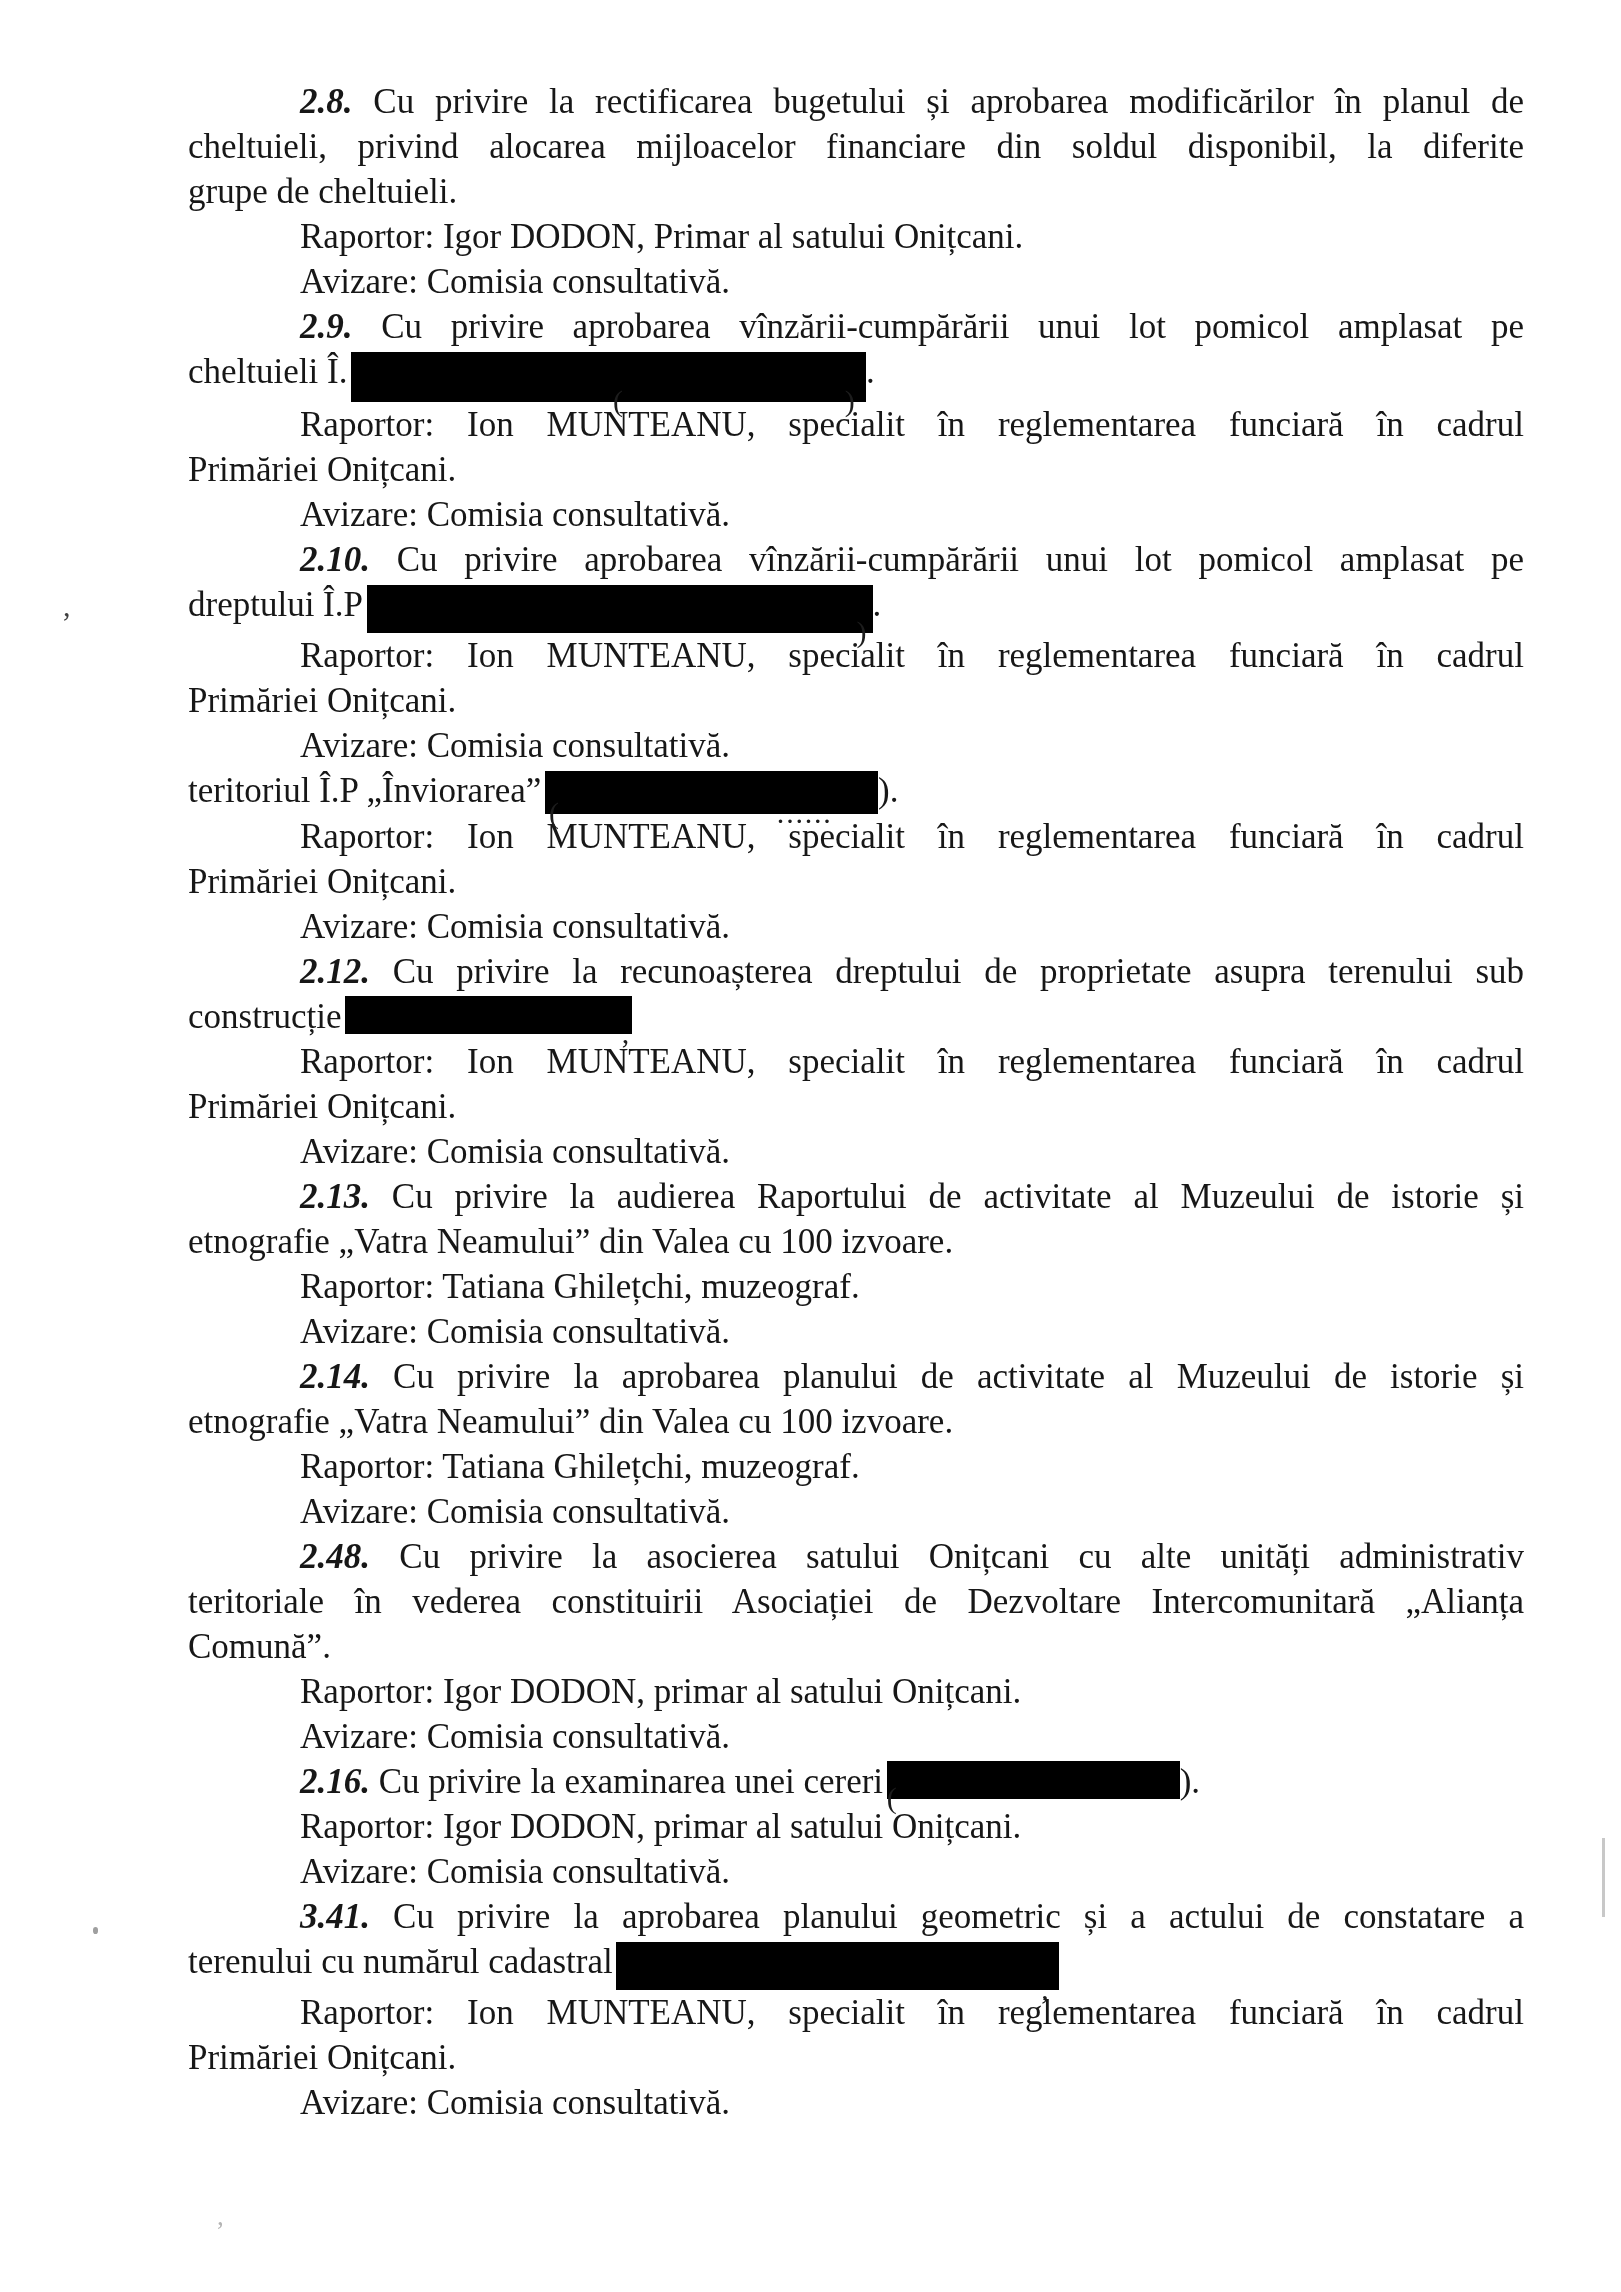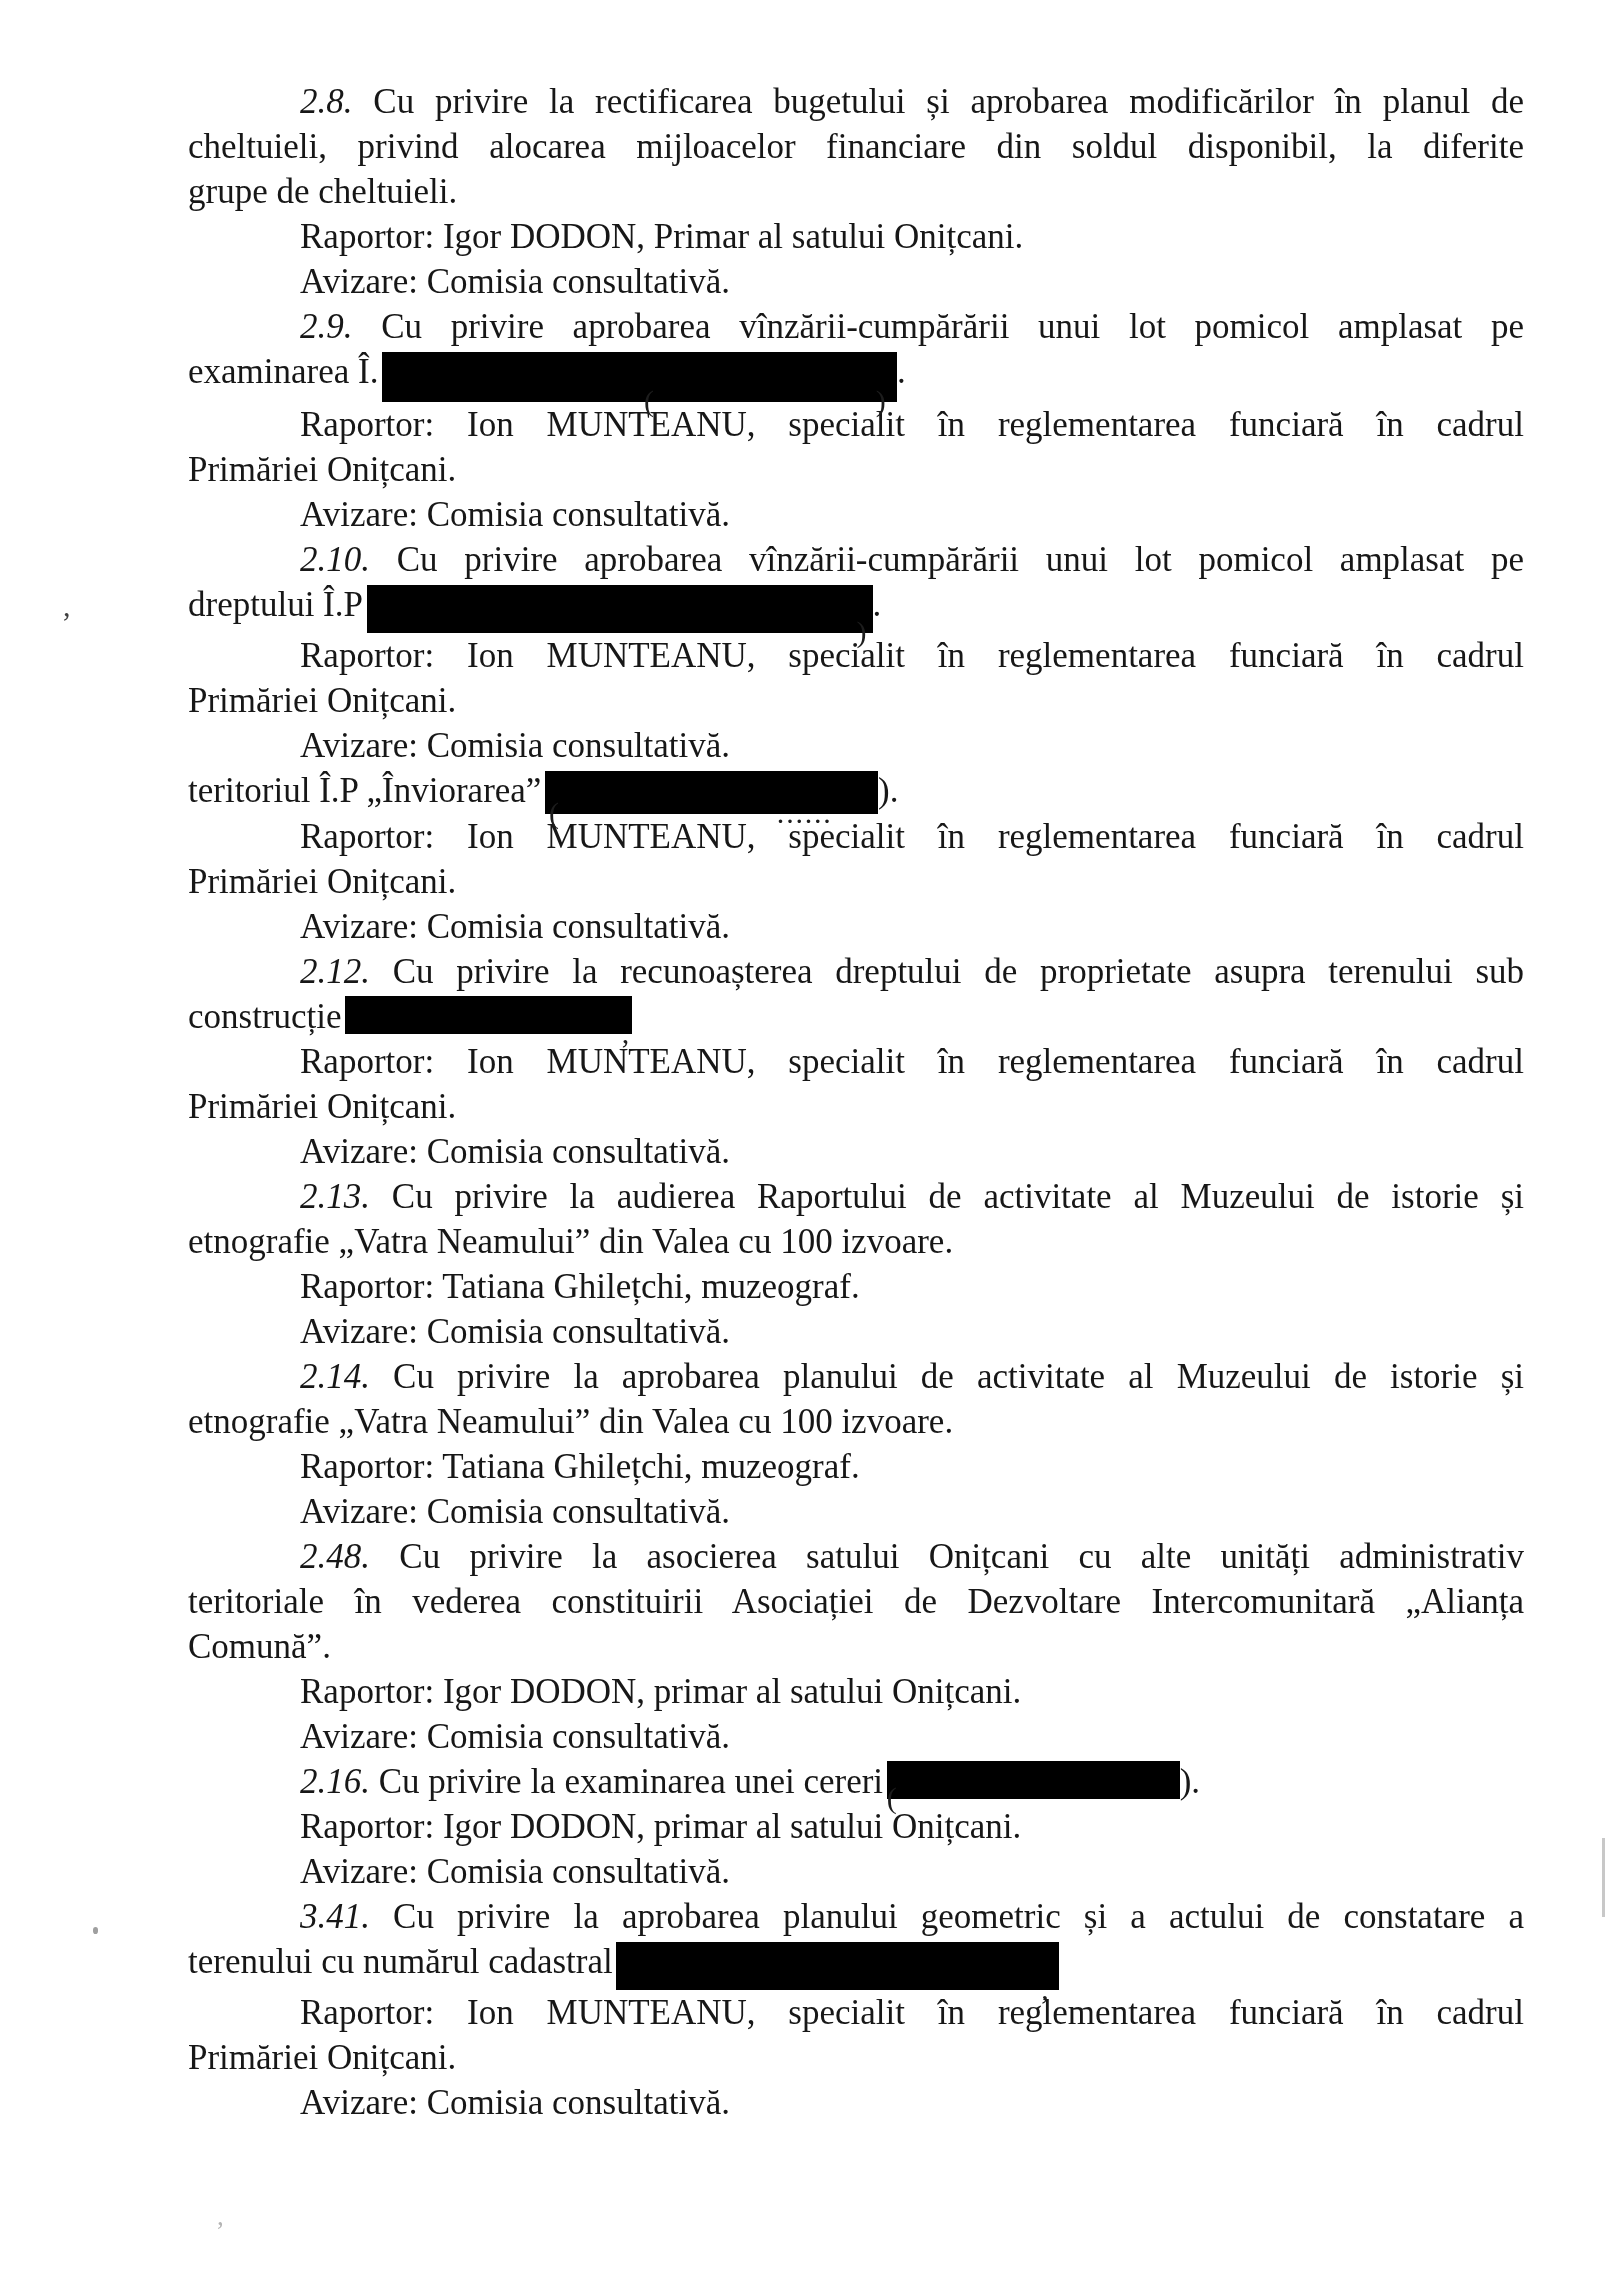--- a/index.html
+++ b/index.html
@@ -30,21 +30,21 @@
     white-space: normal;
   }
   .line.indent { padding-left: 112px; }
   .line.justify {
     text-align: justify;
     text-align-last: justify;
     text-justify: inter-word;
   }
   .seg-n { font-style: normal; text-align: center; }
   .seg-i { }
-  .seg-bi { font-style: italic; font-weight: normal; }
+  .seg-bi { font-style: italic; font-weight: bold; }
   .redaction {
     display: inline-block;
     background: #000000;
     position: relative;
     margin-left: 3.6px;
   }
   .peek {
     position: absolute;
     bottom: -14.3px;
     transform: translateX(-50%);
@@ -71,21 +71,21 @@
 <div class="doc" id="doc-root">
     <div class="item">
       <div class="line indent justify"><span class="seg-bi">2.8.</span><span class="seg-n"> Cu privire la rectificarea bugetului și aprobarea modificărilor în planul de</span></div>
       <div class="line justify"><span class="seg-n">cheltuieli, privind alocarea mijloacelor financiare din soldul disponibil, la diferite</span></div>
       <div class="line"><span class="seg-n">grupe de cheltuieli.</span></div>
       <div class="line indent"><span class="seg-i">Raportor:</span><span class="seg-n"> Igor DODON, Primar al satului Onițcani.</span></div>
       <div class="line indent"><span class="seg-i">Avizare</span><span class="seg-n">: Comisia consultativă.</span></div>
     </div>
     <div class="item">
       <div class="line indent justify"><span class="seg-bi">2.9.</span><span class="seg-n"> Cu privire aprobarea vînzării-cumpărării unui lot pomicol amplasat pe</span></div>
-      <div class="line"><span class="seg-n">examinarea Î.</span><span class="redaction" style="width: 515px; height: 50px; vertical-align: -19px; background: rgb(0, 0, 0);"><span class="peek" style="left: 52%;">(</span><span class="peek" style="left: 97%;">)</span></span><span class="seg-n">.</span></div>
+      <div class="line"><span class="seg-n">cheltuieli Î.</span><span class="redaction" style="width: 515px; height: 50px; vertical-align: -19px; background: rgb(0, 0, 0);"><span class="peek" style="left: 52%;">(</span><span class="peek" style="left: 97%;">)</span></span><span class="seg-n">.</span></div>
       <div class="line indent justify"><span class="seg-i">Raportor</span><span class="seg-n">: Ion MUNTEANU, specialit în reglementarea funciară în cadrul</span></div>
       <div class="line"><span class="seg-n">Primăriei Onițcani.</span></div>
       <div class="line indent"><span class="seg-i">Avizare</span><span class="seg-n">: Comisia consultativă.</span></div>
     </div>
     <div class="item">
       <div class="line indent justify"><span class="seg-bi">2.10.</span><span class="seg-n"> Cu privire aprobarea vînzării-cumpărării unui lot pomicol amplasat pe</span></div>
       <div class="line"><span class="seg-n">dreptului Î.P</span><span class="redaction" style="width: 506px; height: 48px; vertical-align: -17px; background: rgb(0, 0, 0);"><span class="peek" style="left: 98%;">)</span></span><span class="seg-n">.</span></div>
       <div class="line indent justify"><span class="seg-i">Raportor</span><span class="seg-n">: Ion MUNTEANU, specialit în reglementarea funciară în cadrul</span></div>
       <div class="line"><span class="seg-n">Primăriei Onițcani.</span></div>
       <div class="line indent"><span class="seg-i">Avizare</span><span class="seg-n">: Comisia consultativă.</span></div>

